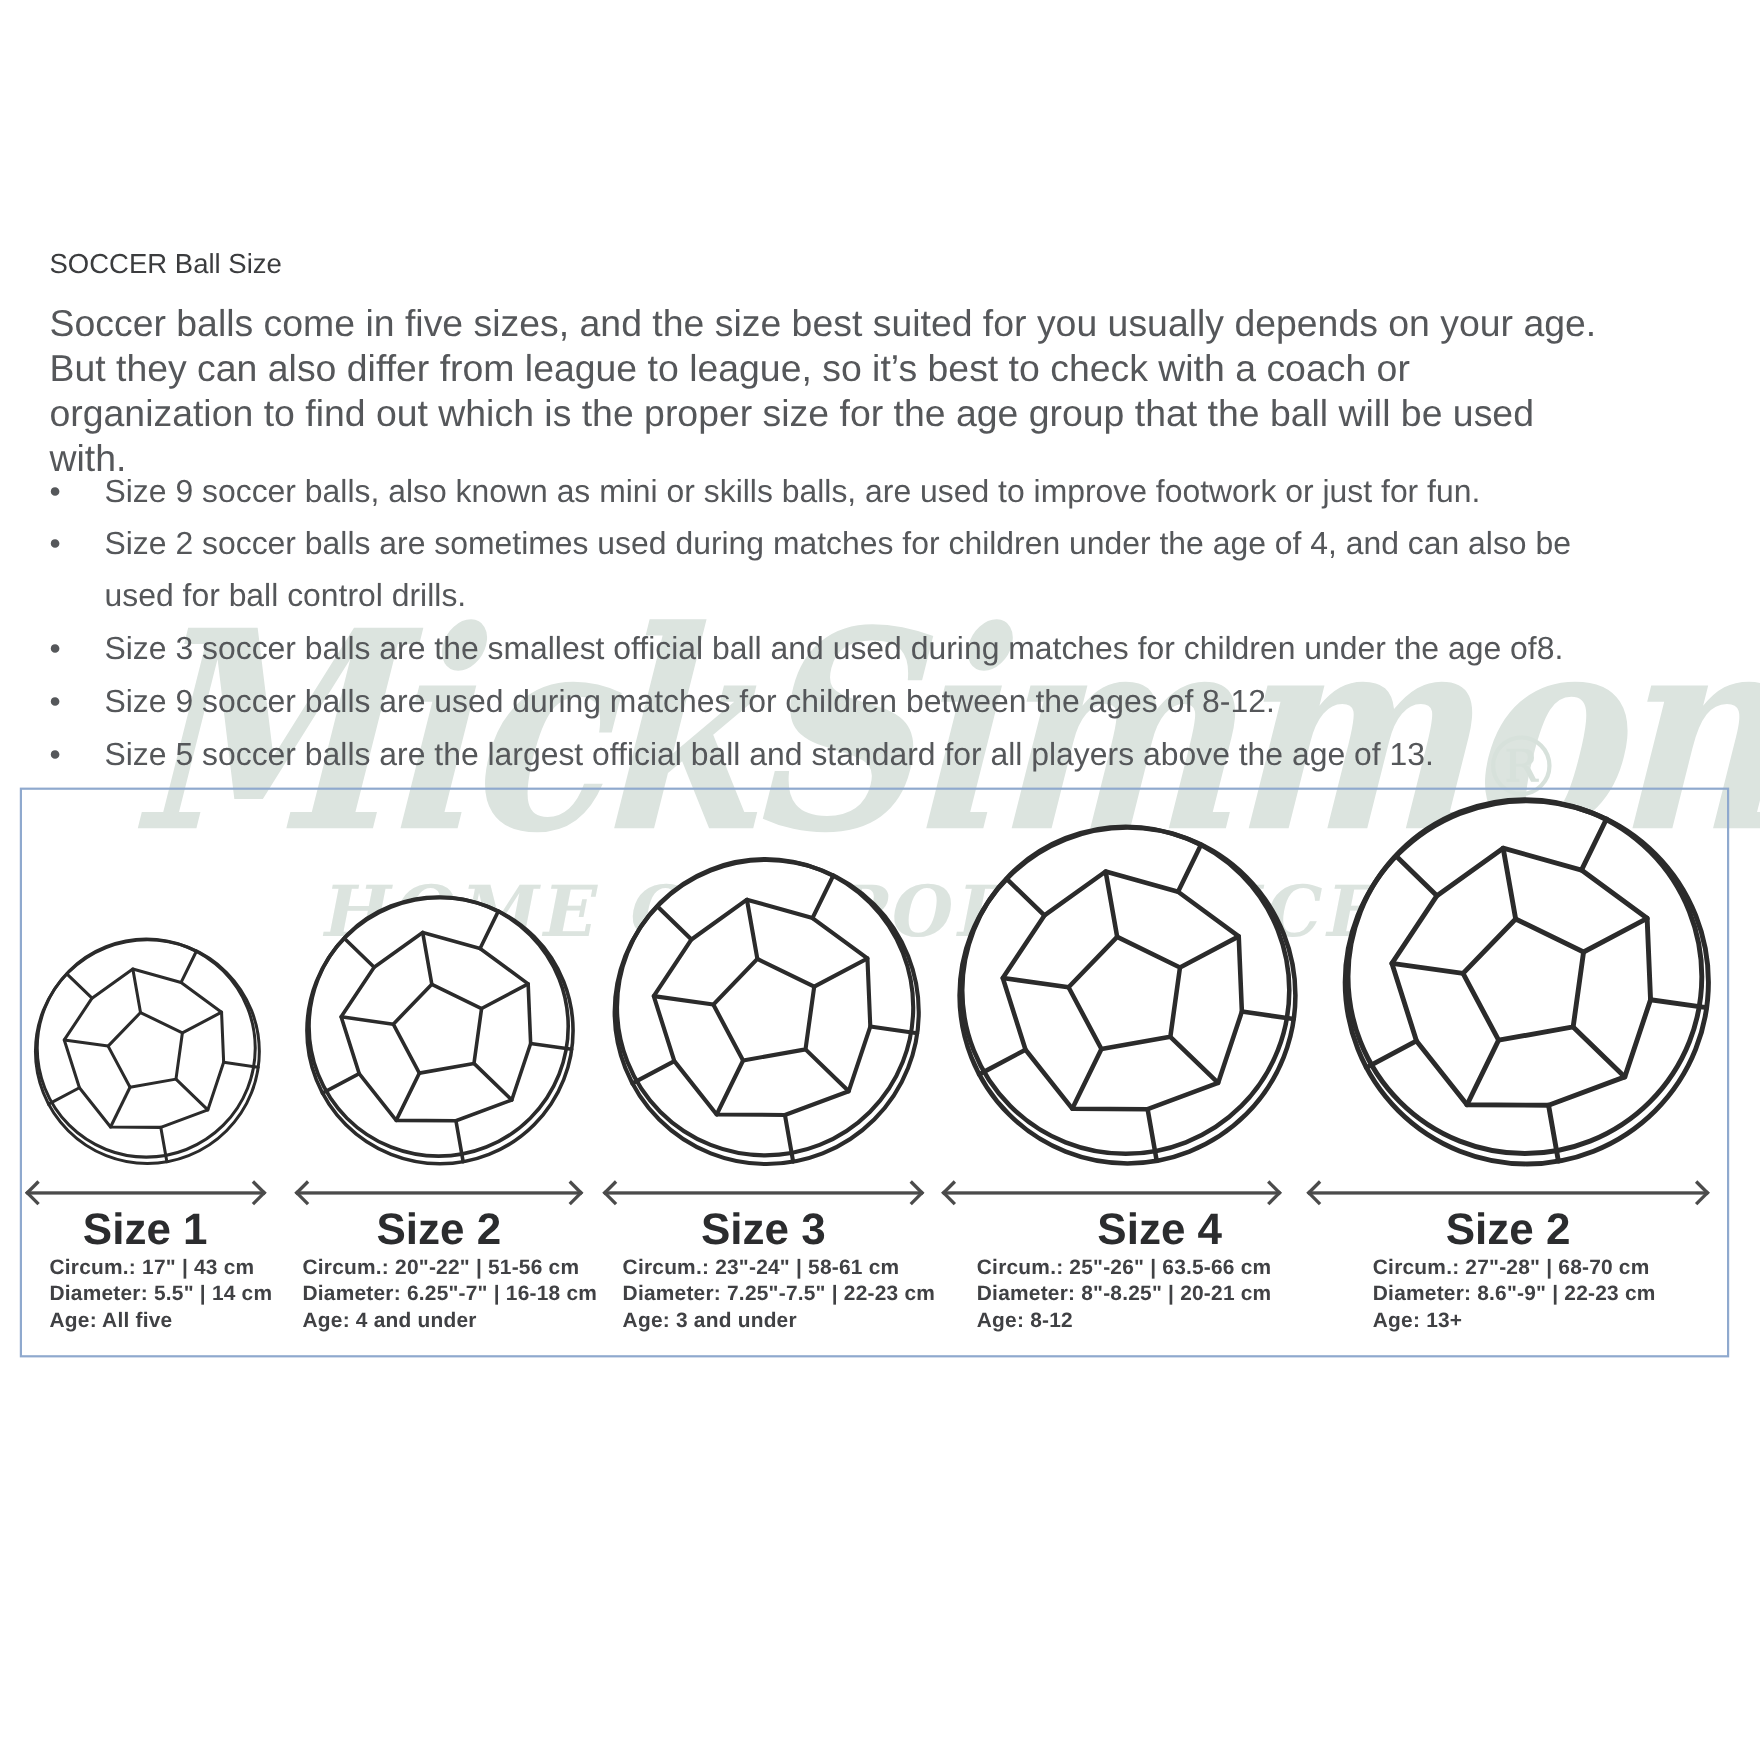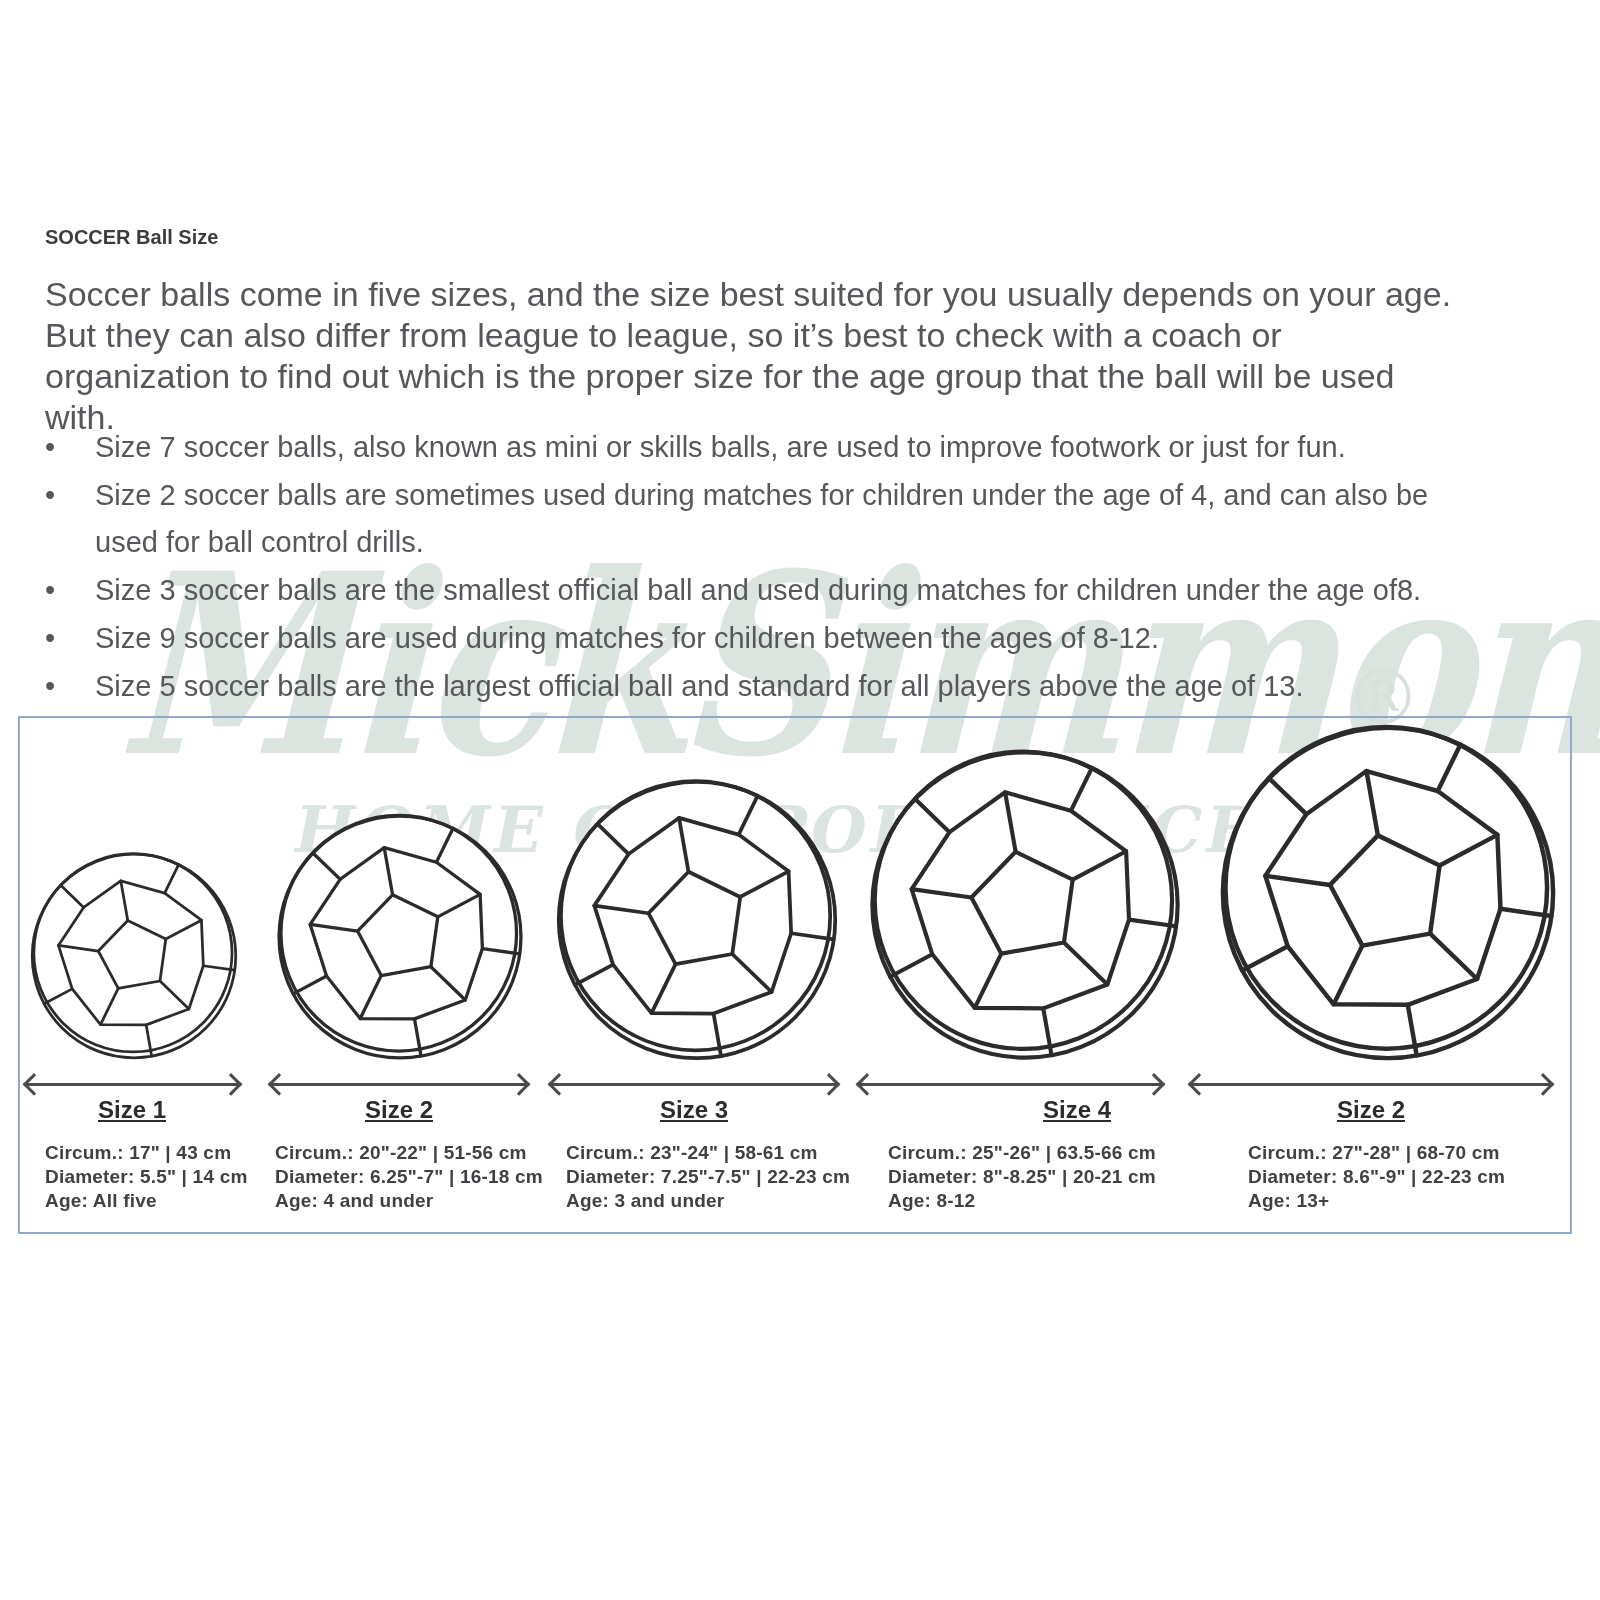--- a/index.html
+++ b/index.html
@@ -14,21 +14,21 @@
     font-style:italic;font-weight:bold;font-size:250px;line-height:1;
     transform:scaleX(0.84) skewX(-6deg);transform-origin:left top;letter-spacing:-8px;
   }
   .wm-reg{left:1345px;top:660px;font-family:"DejaVu Serif",serif;font-size:76px;line-height:1;color:#d7e1db;}
   .wm-tagline{
     left:295px;top:798px;font-family:"DejaVu Serif","Liberation Serif",serif;
     font-style:italic;font-weight:bold;font-size:64px;line-height:1;letter-spacing:4px;color:#dce4df;
   }
   
   .doc{position:absolute;z-index:2;}
-  .page-title{left:45px;top:226px;font-size:20px;font-weight:bold;color:#3b3c3e;}
+  .page-title{left:45px;top:226px;font-size:25px;font-weight:normal;color:#3b3c3e;}
   .intro{left:45px;top:274px;width:1428px;font-size:34px;line-height:41px;color:#55575a;}
   .bullets{left:45px;top:424px;width:1440px;}
   .bullet-row{display:flex;align-items:flex-start;margin:0 0 1px 0;}
   .bullet-dot{width:50px;flex:0 0 50px;font-size:29px;line-height:47px;color:#55575a;}
   .bullet-text{flex:1;font-size:29px;line-height:47px;color:#55575a;max-width:1388px;}
   
   .panel{
     position:absolute;z-index:1;left:18px;top:716px;width:1550px;height:514px;
     border:2px solid #8fa9ce;background:transparent;
   }
@@ -40,39 +40,39 @@
   .ball5{left:1216px;top:721px;width:344px;height:344px;}
   .arrow{position:absolute;z-index:3;height:3px;background:#4b4b4b;top:1083px;}
   .arrow::before,.arrow::after{
     content:"";position:absolute;width:13px;height:13px;top:50%;
   }
   .arrow::before{left:1px;border-left:3px solid #4b4b4b;border-bottom:3px solid #4b4b4b;transform:translateY(-54%) rotate(45deg);}
   .arrow::after{right:1px;border-right:3px solid #4b4b4b;border-top:3px solid #4b4b4b;transform:translateY(-54%) rotate(45deg);}
   .a1{left:25px;width:215px;} .a2{left:270px;width:258px;} .a3{left:550px;width:288px;}
   .a4{left:858px;width:305px;} .a5{left:1190px;width:362px;}
   .size-label{position:absolute;z-index:3;top:1096px;width:200px;text-align:center;
-    font-size:24px;font-weight:bold;color:#2b2c2e;text-decoration:underline;}
+    font-size:40px;font-weight:bold;color:#2b2c2e;}
   .l1{left:32px;} .l2{left:299px;} .l3{left:594px;} .l4{left:911px;text-align:right;} .l5{left:1271px;}
   .detail{position:absolute;z-index:3;top:1141px;font-size:19px;line-height:24px;font-weight:bold;color:#404144;letter-spacing:0.2px;}
   .d1{left:45px;} .d2{left:275px;} .d3{left:566px;} .d4{left:888px;} .d5{left:1248px;}
 </style>
 </head>
 <body>
 
 <div class="wm wm-script">MickSimmons</div>
 <div class="wm wm-reg">®</div>
 <div class="wm wm-tagline">HOME OF SPORT SINCE 1877</div>
 
 <div class="doc page-title">SOCCER Ball Size</div>
 <div class="doc intro">Soccer balls come in five sizes, and the size best suited for you usually depends on your age. But they can also differ from league to league, so it’s best to check with a coach or organization to find out which is the proper size for the age group that the ball will be used with.</div>
 
 <div class="doc bullets">
   <div class="bullet-row">
     <div class="bullet-dot">•</div>
-    <div class="bullet-text">Size 7 soccer balls, also known as mini or skills balls, are used to improve footwork or just for fun.</div>
+    <div class="bullet-text">Size 9 soccer balls, also known as mini or skills balls, are used to improve footwork or just for fun.</div>
   </div>
   <div class="bullet-row">
     <div class="bullet-dot">•</div>
     <div class="bullet-text">Size 2 soccer balls are sometimes used during matches for children under the age of 4, and can also be used for ball control drills.</div>
   </div>
   <div class="bullet-row">
     <div class="bullet-dot">•</div>
     <div class="bullet-text">Size 3 soccer balls are the smallest official ball and used during matches for children under the age of8.</div>
   </div>
   <div class="bullet-row">

